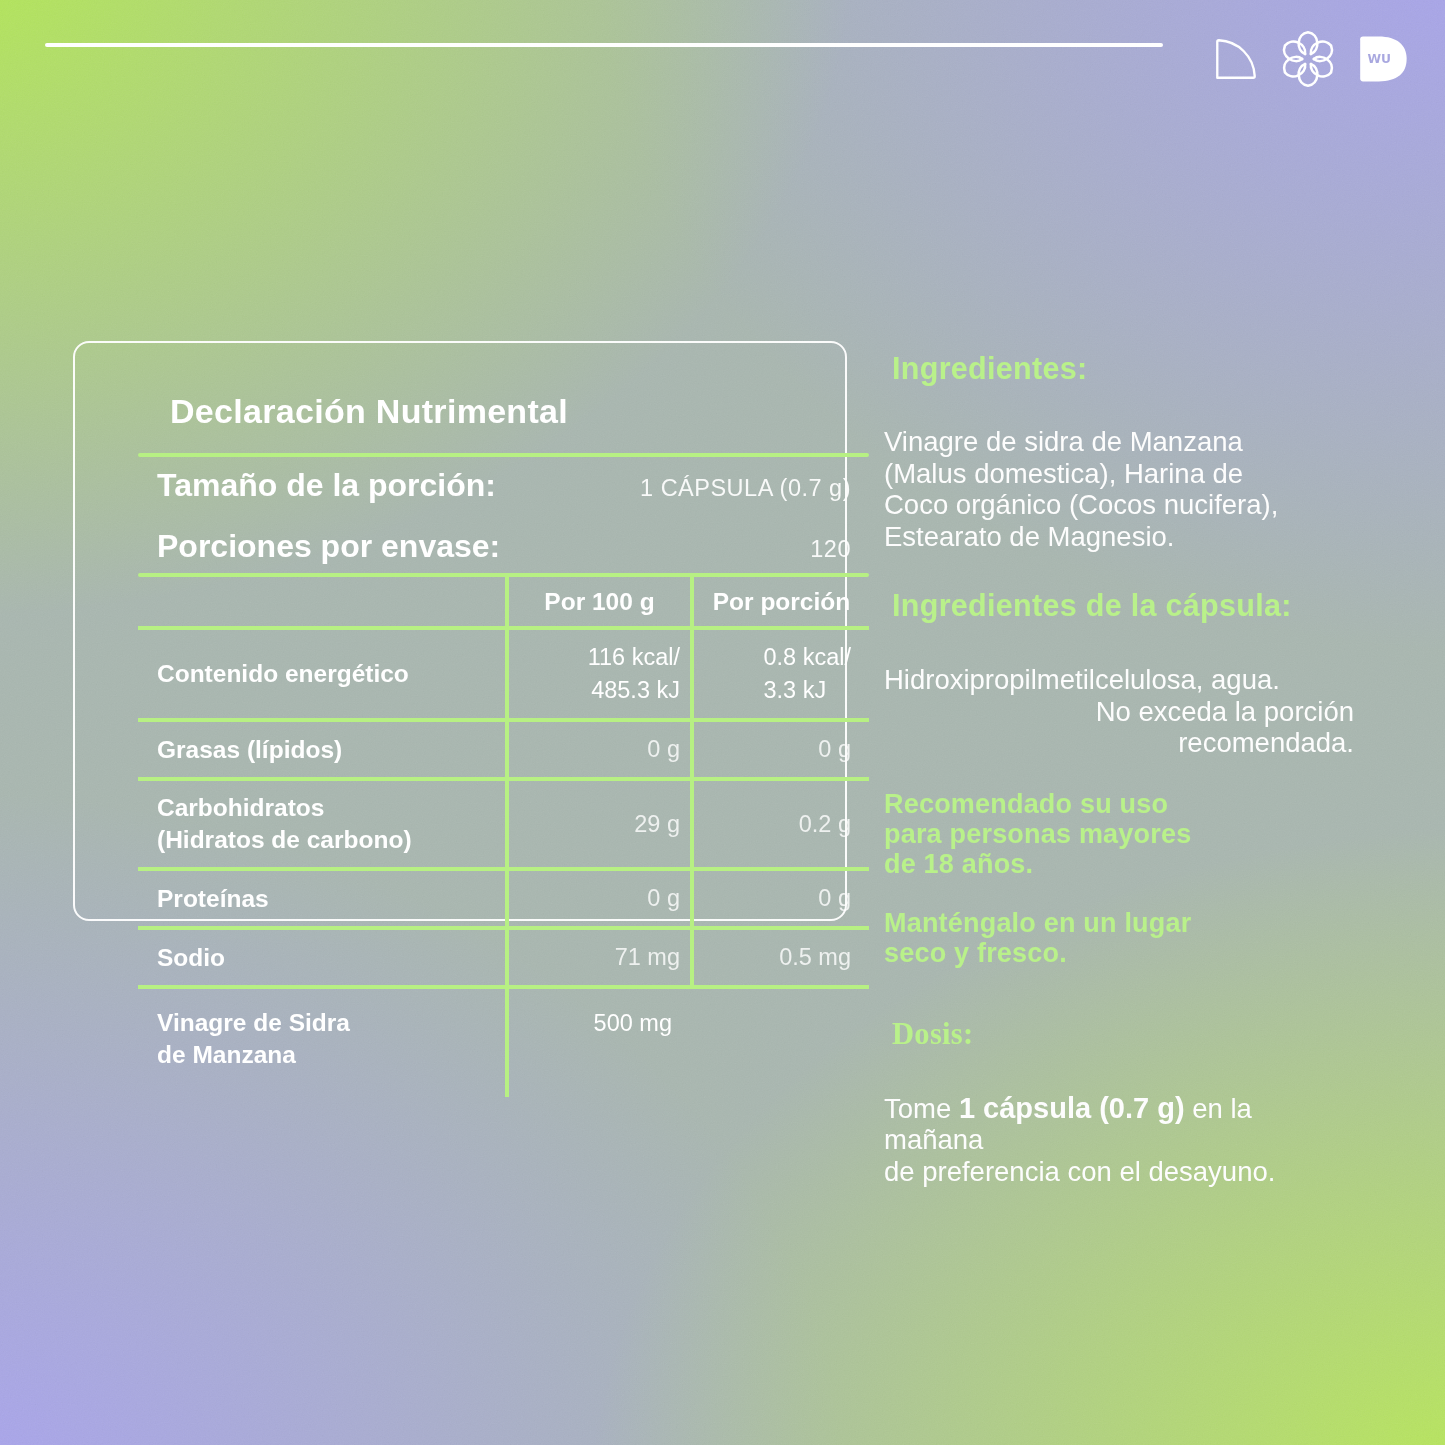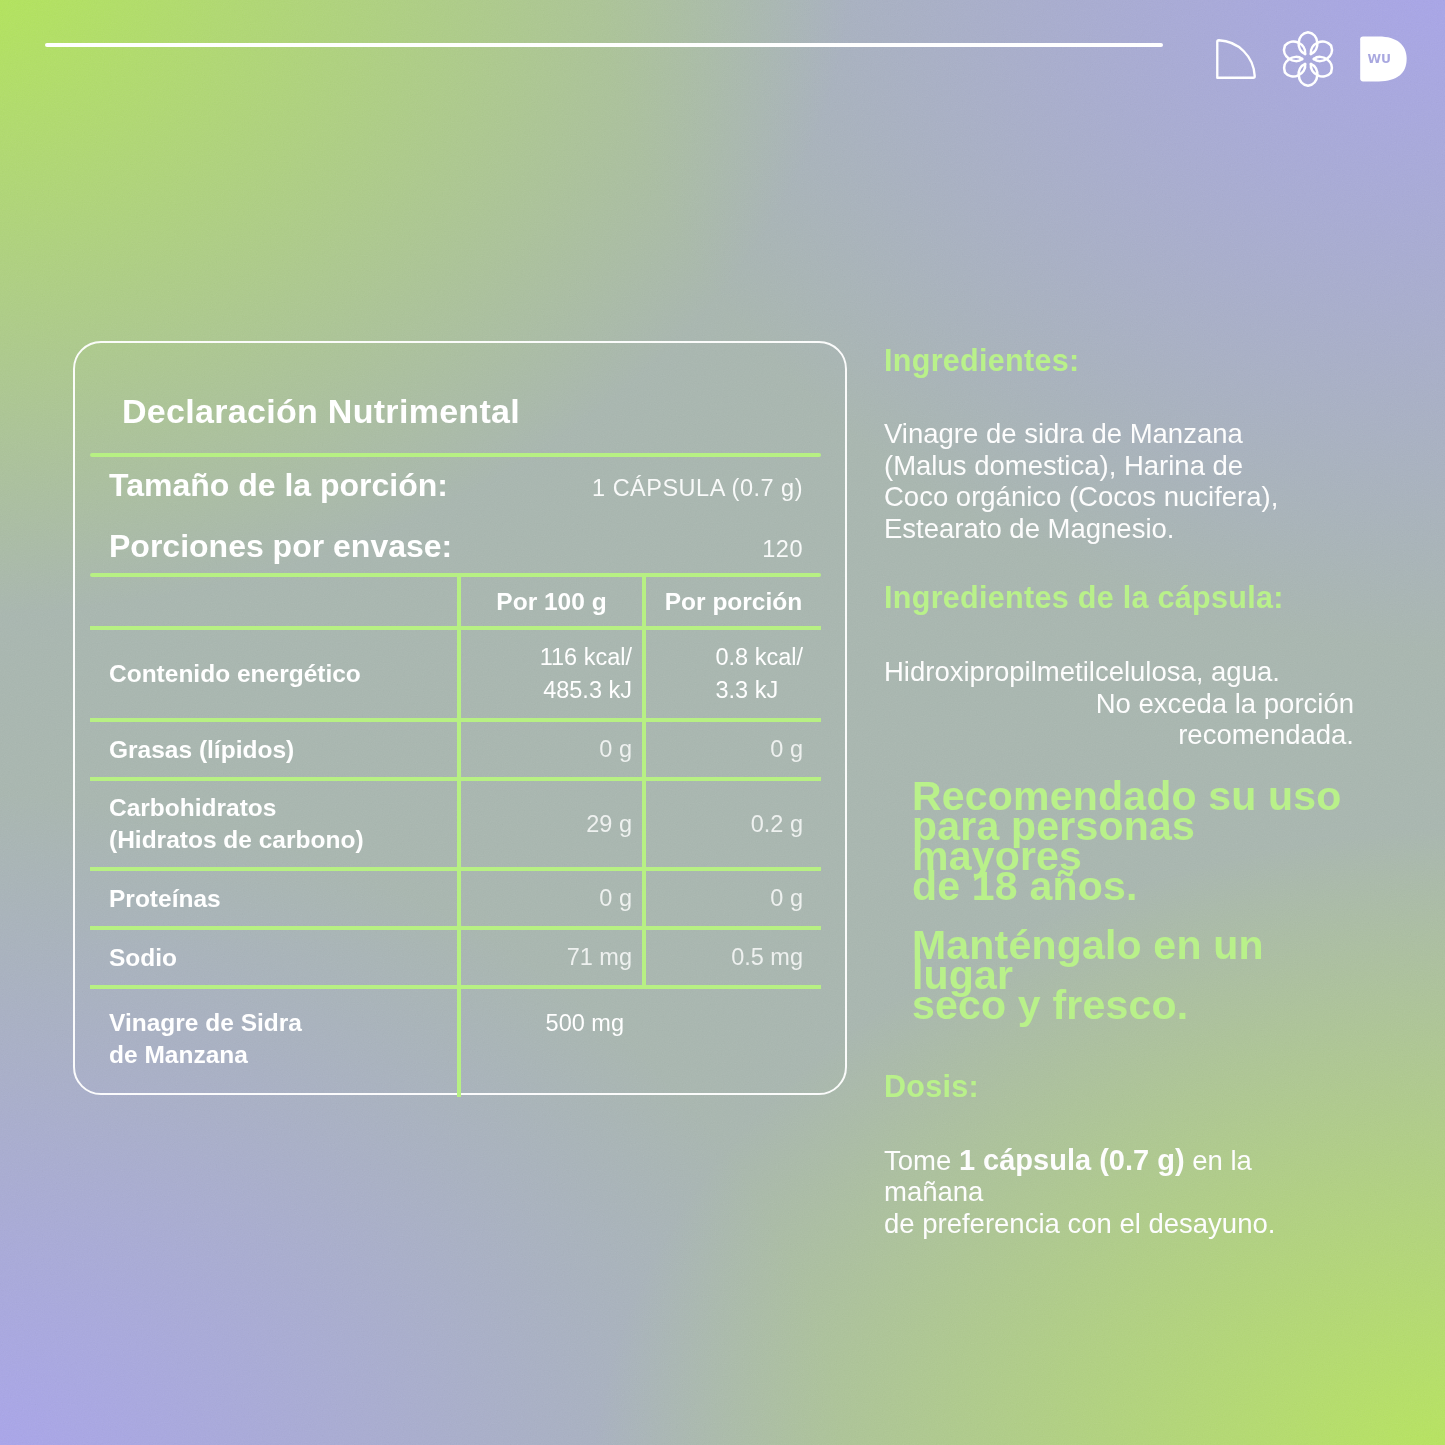--- a/index.html
+++ b/index.html
@@ -19,23 +19,23 @@
   }
   .grain{position:absolute;inset:0;opacity:.09;pointer-events:none;}
   .top-rule{
     position:absolute;left:45px;top:43px;width:1118px;height:4px;
     background:#ffffff;border-radius:2px;
   }
   .brand-icons{position:absolute;left:1210px;top:28px;width:200px;height:62px;display:flex;align-items:center;gap:17px;}
 
   
   .card{
-    position:absolute;left:73px;top:341px;width:774px;height:754px;
-    border:2.5px solid rgba(255,255,255,.95);border-radius:28px;
-    box-sizing:border-box;color:#fff;
+    position:absolute;left:73px;top:341px;width:774px;height:580px;
+    border:2.5px solid rgba(255,255,255,.95);border-radius:16px;
+    box-sizing:border-box;color:#fff;padding-left:48px;
   }
   .card-title{
     margin:49px 0 0 47px;font-size:34px;font-weight:bold;letter-spacing:.3px;color:#fff;
   }
   .tablewrap{margin-left:15px;width:731px;}
   .gline{height:4px;background:var(--green);border-radius:2px;border:none;margin:0;}
   .gline.first{margin-top:22px;}
   .serving{padding:11px 0 9px 0;}
   .serving-row{display:flex;justify-content:space-between;align-items:baseline;margin-top:28px;}
   .serving-row:first-child{margin-top:2px;}
@@ -48,29 +48,29 @@
   .ntable .head{font-size:24.5px;font-weight:bold;text-align:center;padding:10px 4px 9px 4px;line-height:30px;}
   .ntable .lab{font-size:24.5px;font-weight:bold;text-align:left;padding:11px 6px 11px 19px;line-height:32px;display:flex;flex-direction:column;justify-content:center;}
   .ntable .v2{font-size:23.5px;text-align:right;padding:11px 10px 11px 4px;line-height:33px;color:rgba(255,255,255,.8);display:flex;flex-direction:column;justify-content:center;align-items:flex-end;}
   .ntable .v3{font-size:23.5px;text-align:left;padding:11px 18px 11px 4px;line-height:33px;color:rgba(255,255,255,.8);display:flex;flex-direction:column;justify-content:center;align-items:flex-end;}
   .ntable .bold{font-weight:normal;color:#fff;}
   .ntable .last{padding-top:18px;padding-bottom:26px;justify-content:flex-start;}
 
   
   :root{--green:#b7f083;--green-text:#b9f18a;}
   .info{position:absolute;left:884px;top:343px;width:470px;color:#fdfdfd;}
-  .info h2{margin:0;font-size:30.5px;font-weight:bold;color:var(--green-text);letter-spacing:.3px;}
+  .info h2{margin:8px;font-size:30.5px;font-weight:bold;color:var(--green-text);letter-spacing:.3px;}
   .info p{margin:0;font-size:27.5px;line-height:31.5px;white-space:pre-line;}
   .info .gap-body{margin-top:40px;}
   .info .h-capsule{margin-top:36px;}
   .info .gap-body2{margin-top:41px;}
   .info .gap-note{text-align:right;}
-  .info .gwarn{margin-top:30px;font-size:41px;line-height:30px;font-weight:bold;color:var(--green-text);white-space:pre-line;letter-spacing:.2px;margin-left:28px;}
+  .info .gwarn{margin-top:30px;font-size:27px;line-height:30px;font-weight:bold;color:var(--green-text);white-space:pre-line;letter-spacing:.2px;}
   .info .gwarn2{margin-top:29px;}
-  .info .h-dosis{margin-top:49px;}
+  .info .h-dosis{margin-top:49px;font-family:Liberation Serif, serif;}
   .info .dosage{margin-top:41px;}
   .info .dosage b{font-size:29px;}
 </style>
 </head>
 <body>
 
 <div class="bg"></div>
 
 <svg class="grain" width="1445" height="1445">
   <filter id="noise">

